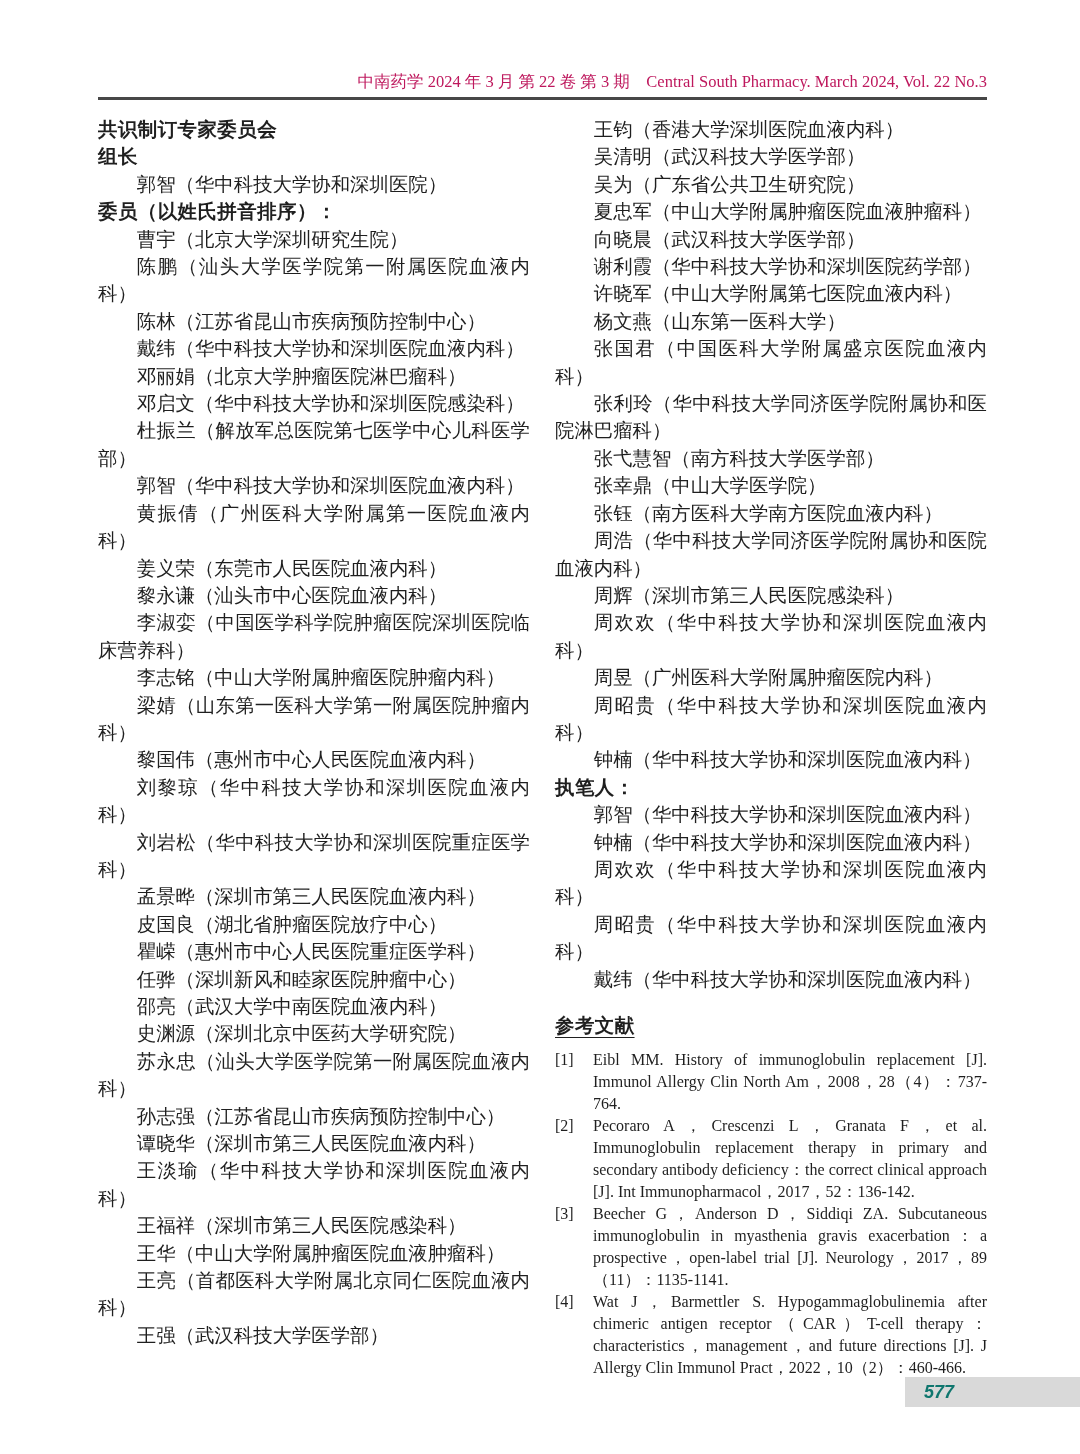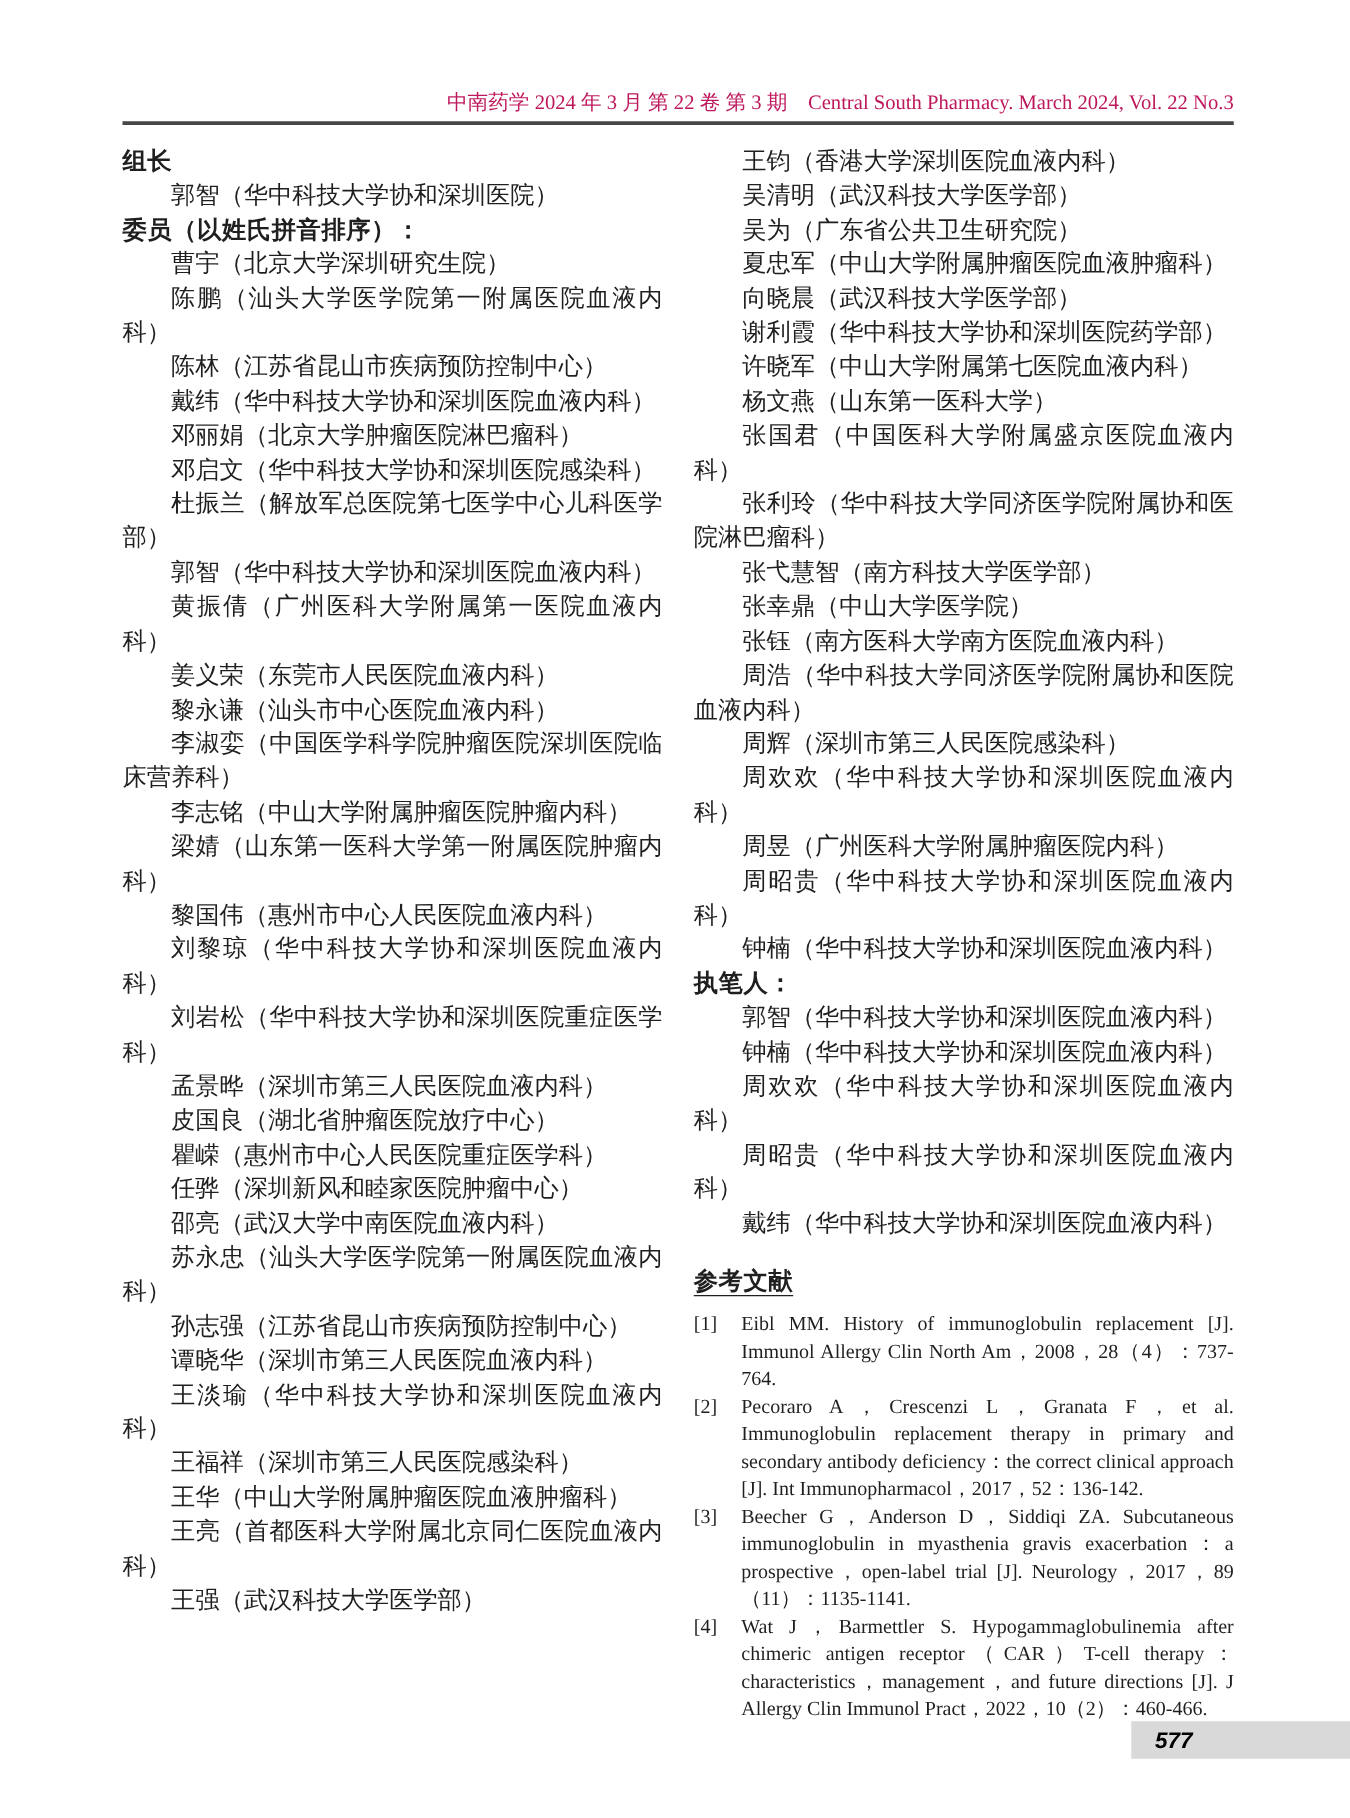--- a/index.html
+++ b/index.html
@@ -76,37 +76,38 @@
     background: #d9d9d9;
   }
   .page-num {
     display: inline-block;
     margin-left: 19px;
     line-height: 30px;
     font-family: "Liberation Sans", sans-serif;
     font-style: italic;
     font-weight: bold;
     font-size: 18px;
-    color: #000000;
+    color: #0f766e;
   }
 </style>
 </head>
 <body>
 
 <div class="page">
 
   <div class="running-head">
     <span>中南药学 2024 年 3 月 第 22 卷 第 3 期　Central South Pharmacy. March 2024, Vol. 22 No.3</span>
   </div>
 
   <div class="head-rule"></div>
 
   <div class="columns">
 
     <div class="col">
+      <p class="h">共识制订专家委员会</p>
       <p class="h">组长</p>
       <p class="entry">郭智（华中科技大学协和深圳医院）</p>
       <p class="h">委员（以姓氏拼音排序）：</p>
       <div>
 
           <p class="entry">曹宇（北京大学深圳研究生院）</p>
 
           <p class="entry">陈鹏（汕头大学医学院第一附属医院血液内科）</p>
 
           <p class="entry">陈林（江苏省昆山市疾病预防控制中心）</p>
@@ -142,20 +143,21 @@
           <p class="entry">孟景晔（深圳市第三人民医院血液内科）</p>
 
           <p class="entry">皮国良（湖北省肿瘤医院放疗中心）</p>
 
           <p class="entry">瞿嵘（惠州市中心人民医院重症医学科）</p>
 
           <p class="entry">任骅（深圳新风和睦家医院肿瘤中心）</p>
 
           <p class="entry">邵亮（武汉大学中南医院血液内科）</p>
 
+          <p class="entry">史渊源（深圳北京中医药大学研究院）</p>
 
           <p class="entry">苏永忠（汕头大学医学院第一附属医院血液内科）</p>
 
           <p class="entry">孙志强（江苏省昆山市疾病预防控制中心）</p>
 
           <p class="entry">谭晓华（深圳市第三人民医院血液内科）</p>
 
           <p class="entry">王淡瑜（华中科技大学协和深圳医院血液内科）</p>
 
           <p class="entry">王福祥（深圳市第三人民医院感染科）</p>

